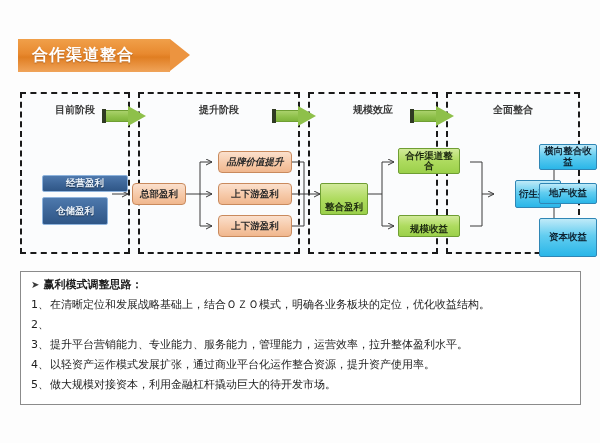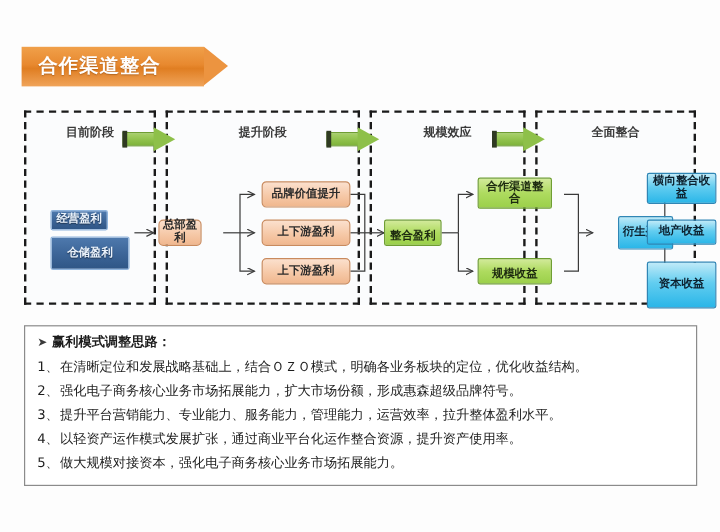--- a/index.html
+++ b/index.html
@@ -182,42 +182,42 @@
         <path d="M450,134 L462,134 L462,102"></path>
         <path d="M462,102 L474,102" marker-end="url(#ah)"></path>
 
         <path d="M524,102 L534,102"></path>
         <path d="M534,102 L534,66 L546,66" marker-end="url(#ah)"></path>
         <path d="M534,102 L546,102" marker-end="url(#ah)"></path>
         <path d="M534,102 L534,138 L546,138" marker-end="url(#ah)"></path>
       </g>
     </svg>
 
-    <div class="node node-blue" style="left:22px;top:83px;width:48px;height:17px;">
+    <div class="node node-blue" style="left:22px;top:83px;width:86px;height:17px;">
       <span>经营盈利</span>
     </div>
     <div class="node node-blue" style="left:22px;top:105px;width:66px;height:28px;">
       <span>仓储盈利</span>
     </div>
 
-    <div class="node node-orange" style="left:112px;top:91px;width:36px;height:22px;">
+    <div class="node node-orange" style="left:112px;top:91px;width:54px;height:22px;">
       <span>总部盈利</span>
     </div>
 
-    <div class="node node-orange" style="left:198px;top:59px;width:74px;height:22px;">
+    <div class="node node-orange" style="left:198px;top:59px;width:74px;height:22px;font-style:italic;">
       <span>品牌价值提升</span>
     </div>
     <div class="node node-orange" style="left:198px;top:91px;width:74px;height:22px;">
       <span>上下游盈利</span>
     </div>
     <div class="node node-orange" style="left:198px;top:123px;width:74px;height:22px;">
       <span>上下游盈利</span>
     </div>
 
-    <div class="node node-green" style="left:300px;top:91px;width:48px;height:22px;">
+    <div class="node node-green" style="left:300px;top:91px;width:48px;height:32px;">
       <span>整合盈利</span>
     </div>
 
     <div class="node node-green" style="left:378px;top:56px;width:62px;height:26px;">
       <span>合作渠道整合</span>
     </div>
     <div class="node node-green" style="left:378px;top:123px;width:62px;height:22px;">
       <span>规模收益</span>
     </div>
 
@@ -240,29 +240,28 @@
     <div class="tline head">
       <span class="bullet">➤</span>
       <span>赢利模式调整思路：</span>
     </div>
     <div class="tline">
       <span class="tnum">1、</span>
       <span>在清晰定位和发展战略基础上，结合ＯＺＯ模式，明确各业务板块的定位，优化收益结构。</span>
     </div>
     <div class="tline">
       <span class="tnum">2、</span>
-      <span>强化电子商务核心业务市场拓展能力，扩大市场份额，形成惠森超级品牌符号。</span>
     </div>
     <div class="tline">
       <span class="tnum">3、</span>
       <span>提升平台营销能力、专业能力、服务能力，管理能力，运营效率，拉升整体盈利水平。</span>
     </div>
     <div class="tline">
       <span class="tnum">4、</span>
       <span>以轻资产运作模式发展扩张，通过商业平台化运作整合资源，提升资产使用率。</span>
     </div>
     <div class="tline">
       <span class="tnum">5、</span>
-      <span>做大规模对接资本，强化电子商务核心业务市场拓展能力。</span>
+      <span>做大规模对接资本，利用金融杠杆撬动巨大的待开发市场。</span>
     </div>
   </div>
 
 </div>
 
 </body></html>

